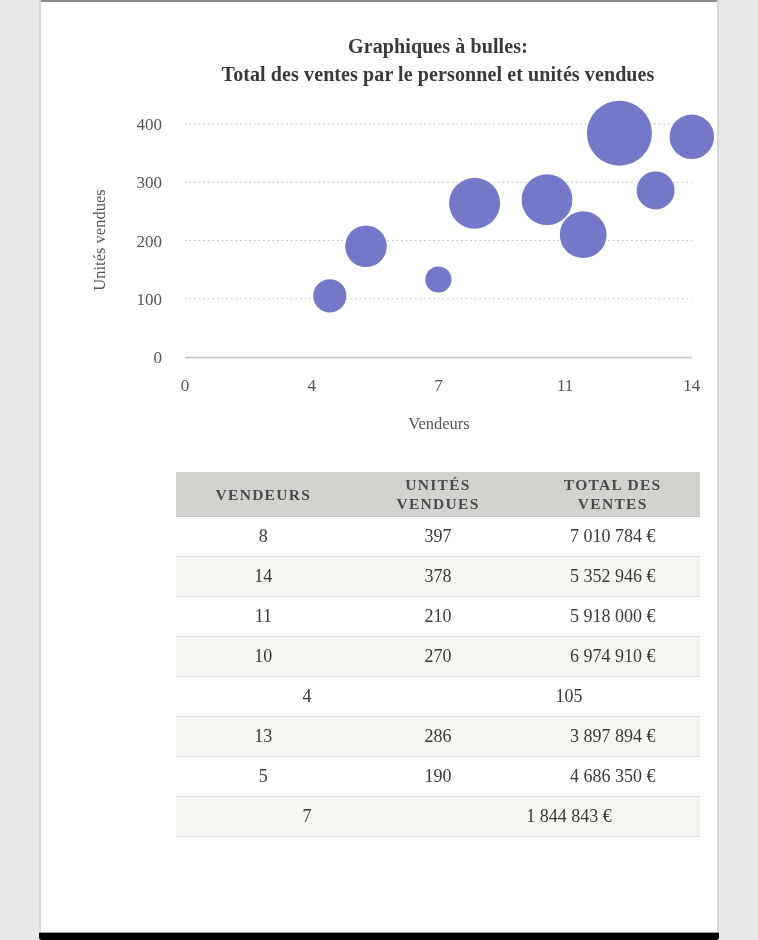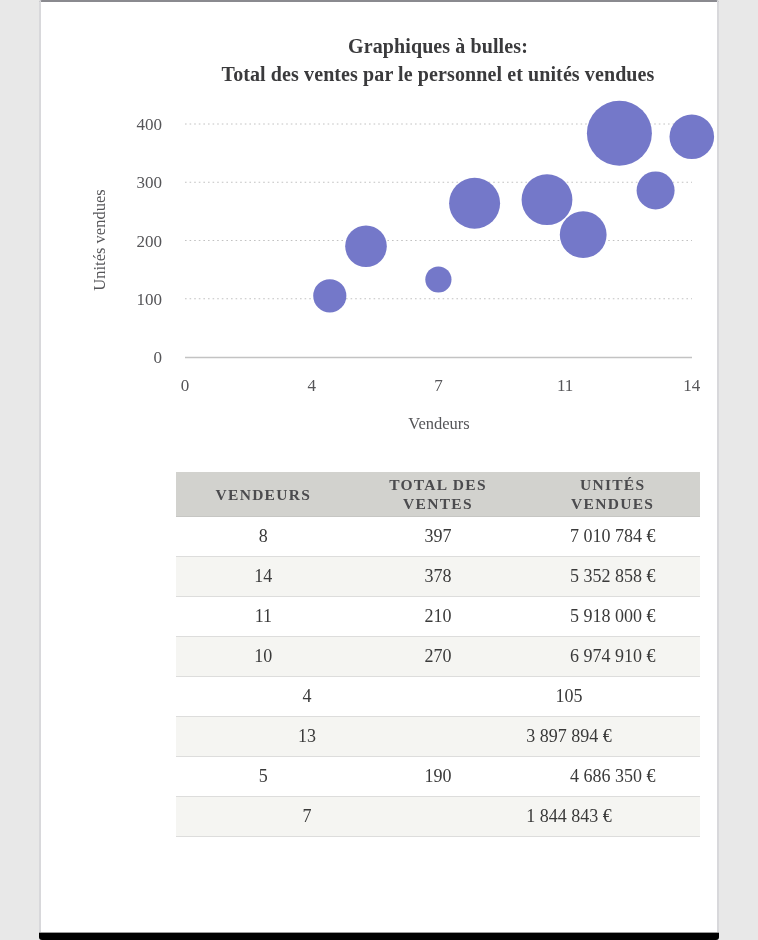--- a/index.html
+++ b/index.html
@@ -84,51 +84,52 @@
       <circle cx="652.8" cy="136.8" r="22.3" fill="#7478c9"></circle>
       <circle cx="327.0" cy="246.3" r="20.8" fill="#7478c9"></circle>
       <circle cx="616.6" cy="190.4" r="19.0" fill="#7478c9"></circle>
       <circle cx="290.8" cy="295.8" r="16.6" fill="#7478c9"></circle>
       <circle cx="399.4" cy="279.5" r="13.1" fill="#7478c9"></circle>
     </svg>
 
   <div class="data-table" id="data-table">
       <div class="trow thead">
         <span class="th">VENDEURS</span>
+        <span class="th">UNITÉS
+VENDUES</span>
         <span class="th">TOTAL DES
 VENTES</span>
-        <span class="th">UNITÉS
-VENDUES</span>
       </div>
       <div class="trow tr">
         <span class="td">8</span>
         <span class="td">397</span>
         <span class="td">7 010 784 €</span>
       </div>
       <div class="trow tr alt">
         <span class="td">14</span>
         <span class="td">378</span>
-        <span class="td">5 352 858 €</span>
+        <span class="td">5 352 946 €</span>
       </div>
       <div class="trow tr">
         <span class="td">11</span>
         <span class="td">210</span>
         <span class="td">5 918 000 €</span>
       </div>
       <div class="trow tr alt">
         <span class="td">10</span>
         <span class="td">270</span>
         <span class="td">6 974 910 €</span>
       </div>
       <div class="trow tr">
         <span class="td">4</span>
         <span class="td">105</span>
       </div>
       <div class="trow tr alt">
         <span class="td">13</span>
+        <span class="td">286</span>
         <span class="td">3 897 894 €</span>
       </div>
       <div class="trow tr">
         <span class="td">5</span>
         <span class="td">190</span>
         <span class="td">4 686 350 €</span>
       </div>
       <div class="trow tr alt">
         <span class="td">7</span>
         <span class="td">1 844 843 €</span>

